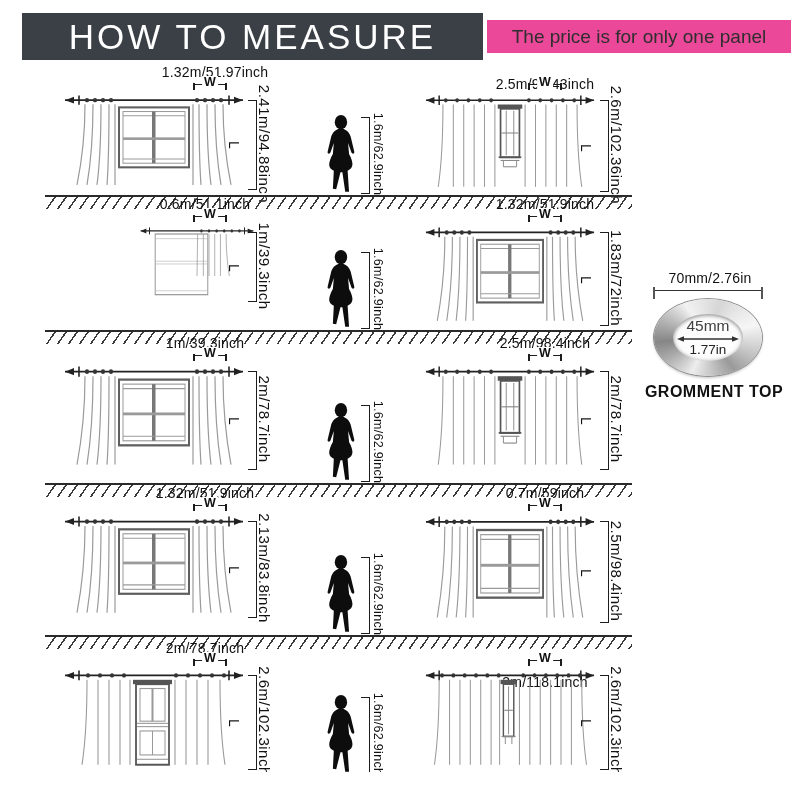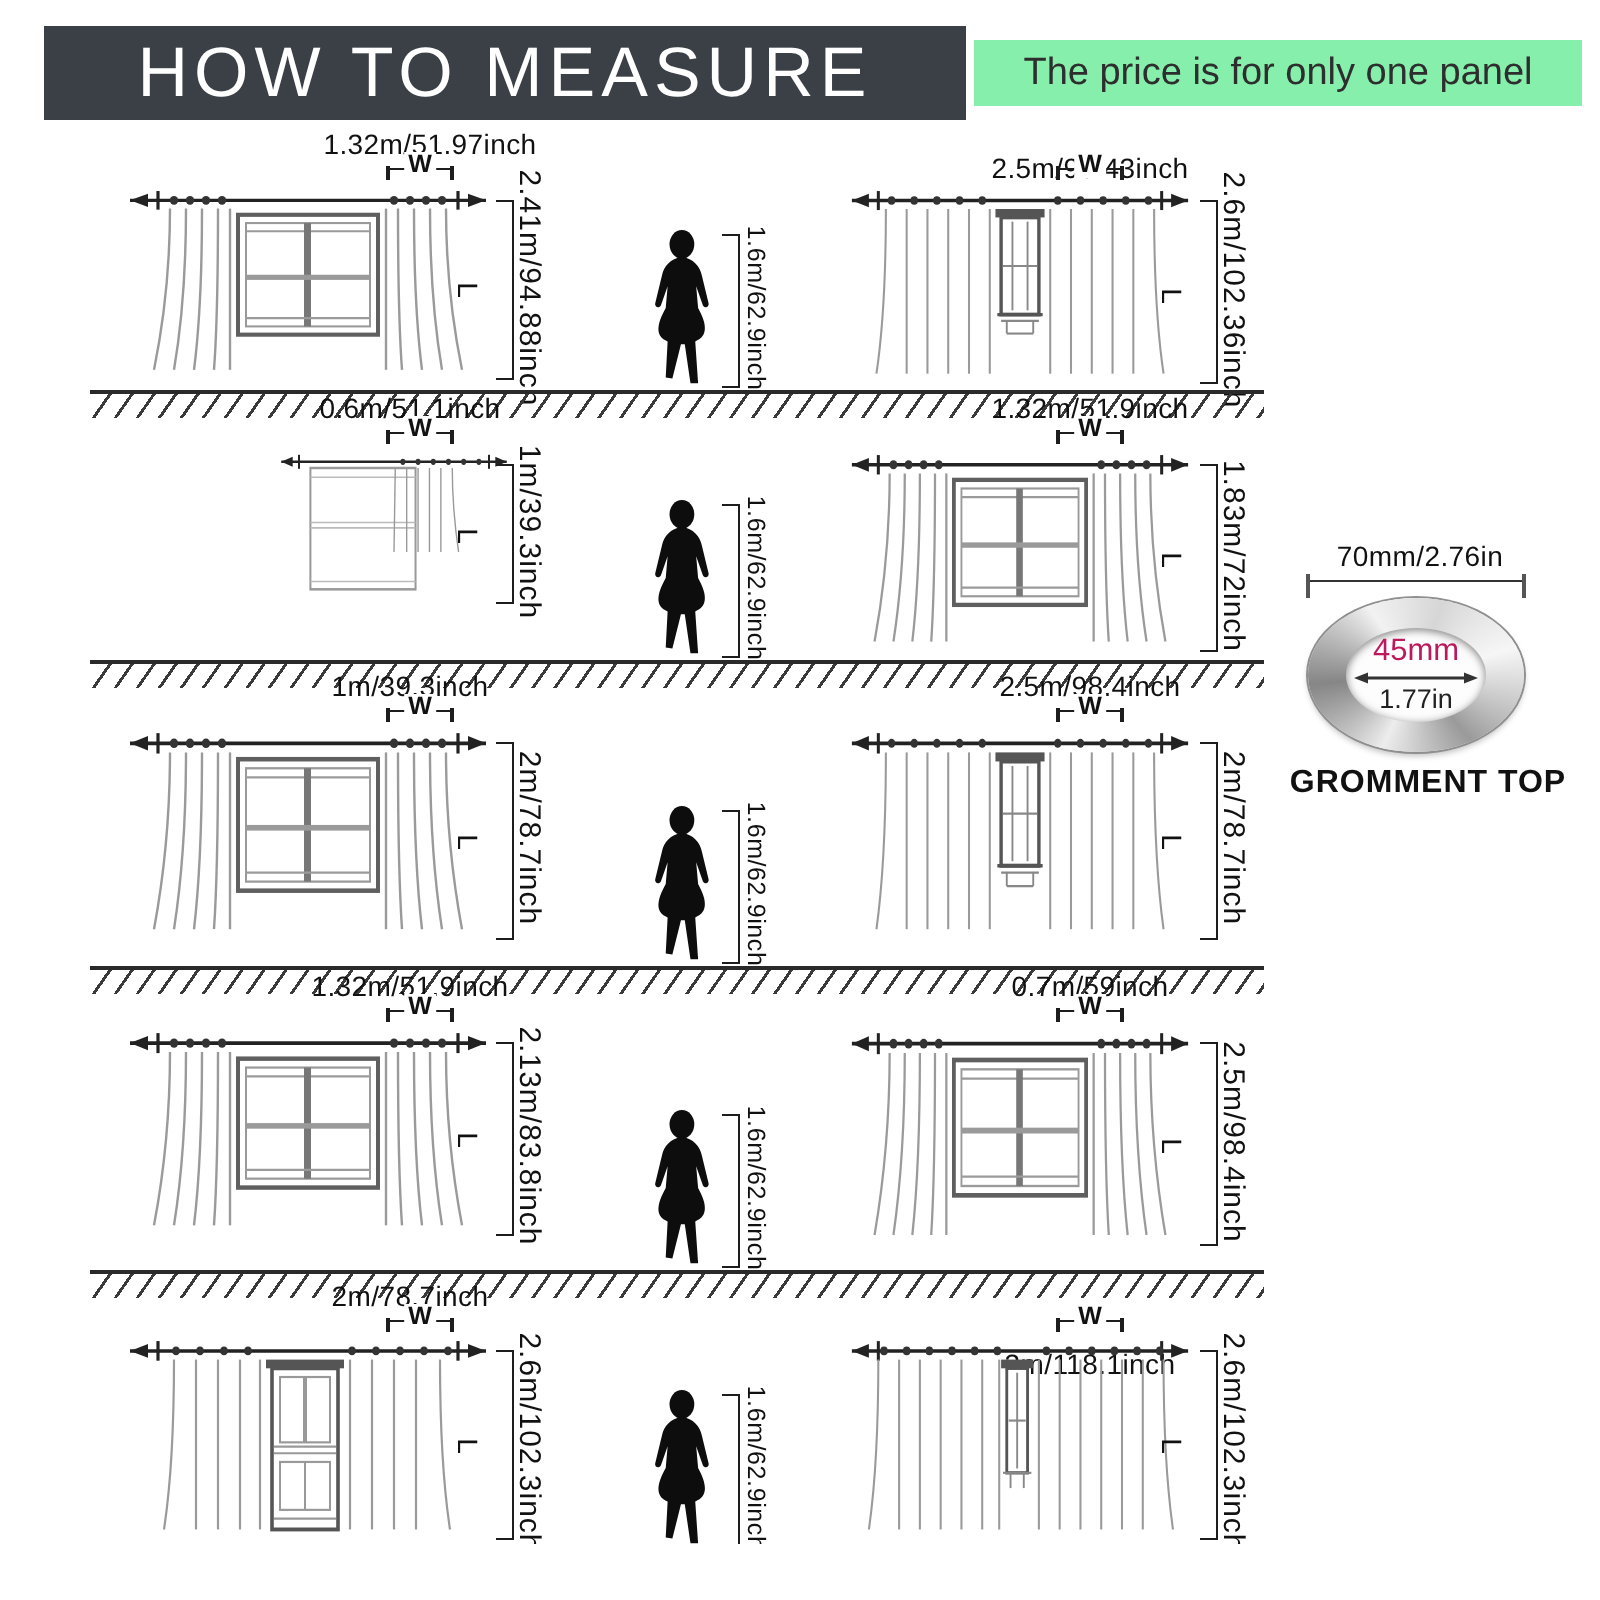--- a/index.html
+++ b/index.html
@@ -1,21 +1,21 @@
 <!DOCTYPE html>
 <html><head>
 <meta charset="utf-8">
 <style>
   html,body{margin:0;padding:0;background:#fff;}
   .canvas{position:relative;width:800px;height:772px;background:#fff;overflow:hidden;
           font-family:"Liberation Sans",sans-serif;color:#111;padding-left:32px;}
   .title-bar{position:absolute;left:22px;top:13px;width:461px;height:47px;background:#3b4046;
              color:#fff;font-size:35px;letter-spacing:3px;display:flex;align-items:center;
              justify-content:center;white-space:nowrap;}
-  .subtitle{position:absolute;left:487px;top:20px;width:304px;height:33px;background:#86efac;
+  .subtitle{position:absolute;left:487px;top:20px;width:304px;height:33px;background:#ec4899;
             color:#2e2e2e;font-size:19px;display:flex;align-items:center;justify-content:center;
             white-space:nowrap;}
   .dimlabel{position:absolute;font-size:14px;color:#111;text-align:center;letter-spacing:.2px;white-space:nowrap;}
   .wbrk{position:absolute;width:34px;height:7px;border-top:1.7px solid #1d1d1d;}
   .wbrk::before,.wbrk::after{content:"";position:absolute;top:-1.7px;width:1.7px;height:7px;background:#1d1d1d;}
   .wbrk::before{left:0}.wbrk::after{right:0}
   .wl{position:absolute;top:-9px;left:50%;transform:translateX(-50%);background:#fff;
       padding:0 2px;font-size:12.5px;font-weight:bold;line-height:1;}
   .lbrk{position:absolute;width:8px;border:1.7px solid #1d1d1d;border-left:none;}
   .lchar{position:absolute;font-size:14px;transform:rotate(90deg);}
@@ -27,21 +27,21 @@
   .ground{position:absolute;left:45px;width:587px;height:12px;border-top:2.2px solid #2a2a2a;
           background:repeating-linear-gradient(125deg,transparent 0 7.5px,#3a3a3a 7.5px 9px);}
   .g-dimline{position:absolute;left:653px;top:290px;width:110px;border-top:1.6px solid #333;}
   .g-dimline::before,.g-dimline::after{content:"";position:absolute;top:-4px;width:1.6px;height:12px;background:#555;}
   .g-dimline::before{left:0}.g-dimline::after{right:0}
   .ring{position:absolute;left:654px;top:299px;width:108px;height:77px;border-radius:50%;
         background:conic-gradient(from 20deg,#d6d6d6,#f6f6f6 55deg,#9a9a9a 120deg,#ededed 185deg,
                    #868686 245deg,#f2f2f2 305deg,#d6d6d6);box-shadow:0 0 0 1px #8f8f8f,0 2px 3px rgba(0,0,0,.25);}
   .hole{position:absolute;left:19px;top:15px;width:70px;height:47px;border-radius:50%;background:#fdfdfd;
         box-shadow:inset 0 1px 4px rgba(0,0,0,.5);display:flex;flex-direction:column;align-items:center;justify-content:center;}
-  .g-inner-mm{font-size:15.5px;color:#be185d;line-height:1.05;}
+  .g-inner-mm{font-size:15.5px;color:#404040;line-height:1.05;}
   .g-inner-in{font-size:13.5px;color:#222;line-height:1.05;}
   .g-caption{position:absolute;left:636px;top:383px;width:156px;text-align:center;font-weight:bold;
              font-size:16px;letter-spacing:.5px;color:#111;white-space:nowrap;}
   .hidden-defs{position:absolute;width:0;height:0;overflow:hidden;}
 </style>
 </head>
 <body>
 
 <svg class="hidden-defs" aria-hidden="true">
   <defs>

